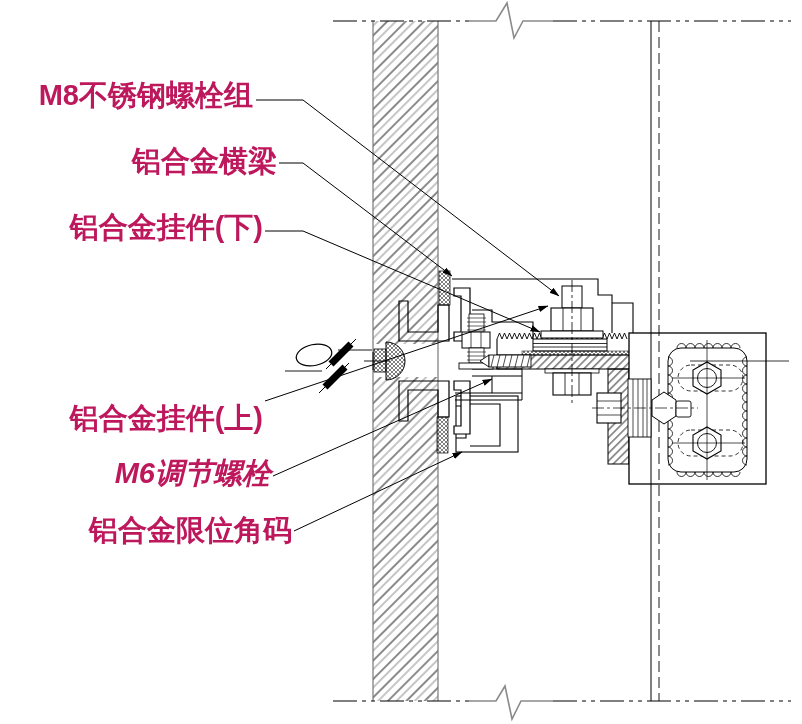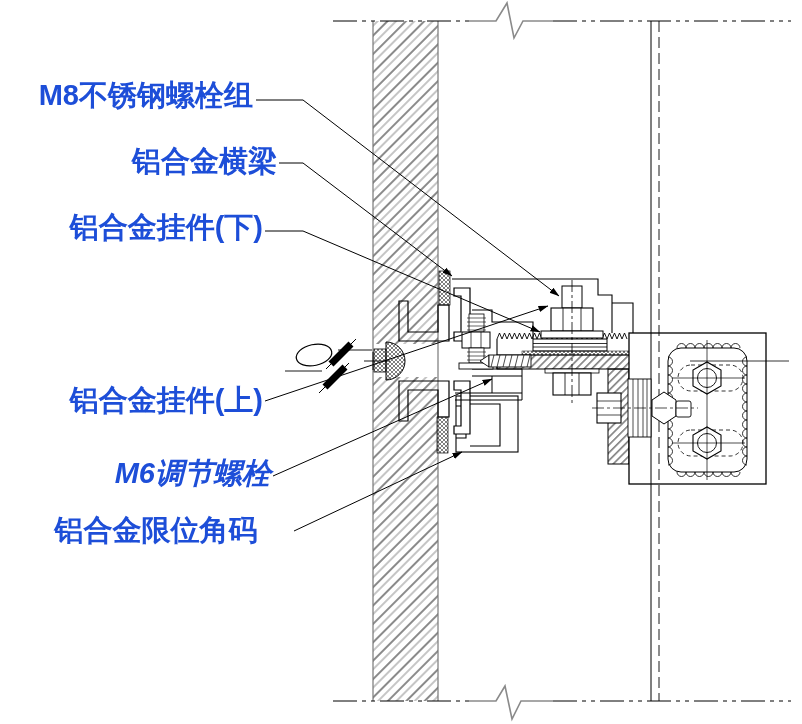--- a/index.html
+++ b/index.html
@@ -1,19 +1,19 @@
 <!DOCTYPE html>
 <html><head>
 <meta charset="utf-8">
 <style>
   html,body{margin:0;padding:0;background:#fff;}
   #stage{position:relative;width:802px;height:724px;background:#ffffff;overflow:hidden;
          font-family:"Liberation Sans","DejaVu Sans",sans-serif;}
   #drawing{position:absolute;left:0;top:0;}
-  .cad-label{position:absolute;color:#1d4ed8;font-weight:bold;font-size:29px;
+  .cad-label{position:absolute;color:#be185d;font-weight:bold;font-size:29px;
              text-align:right;white-space:nowrap;line-height:1.1;
              font-family:"Liberation Sans","DejaVu Sans",sans-serif;}
 </style>
 </head>
 <body>
 
 <div id="stage">
 
 <svg id="drawing" width="802" height="724" viewBox="0 0 802 724">
   <defs>
@@ -174,17 +174,17 @@
     <polyline points="265,231 303,231 540,332" marker-end="url(#arr)"></polyline>
     <polyline points="265,401 548,306" marker-end="url(#arr)"></polyline>
     <polyline points="273,476 492,379" marker-end="url(#arr)"></polyline>
     <polyline points="294,531 462,452" marker-end="url(#arr)"></polyline>
   </g>
 </svg>
 
 <div class="cad-label" style="left:20px;top:80px;width:233px;">M8不锈钢螺栓组</div>
 <div class="cad-label" style="left:20px;top:212px;width:243px;">铝合金挂件(下)</div>
 <div class="cad-label" style="left:20px;top:146px;width:257px;">铝合金横梁</div>
-<div class="cad-label" style="left:20px;top:385px;width:243px;">铝合金挂件(上)</div>
+<div class="cad-label" style="left:20px;top:403px;width:243px;">铝合金挂件(上)</div>
 <div class="cad-label" style="left:20px;top:458px;width:251px;font-style:italic;">M6调节螺栓</div>
-<div class="cad-label" style="left:20px;top:515px;width:272px;text-align:center;">铝合金限位角码</div>
+<div class="cad-label" style="left:20px;top:515px;width:272px;">铝合金限位角码</div>
 
 </div>
 
 </body></html>

